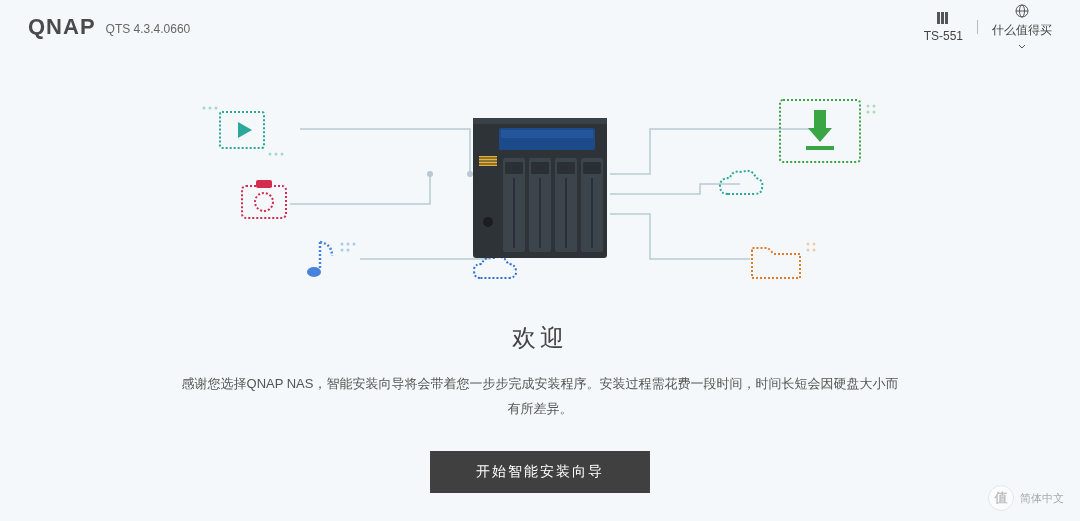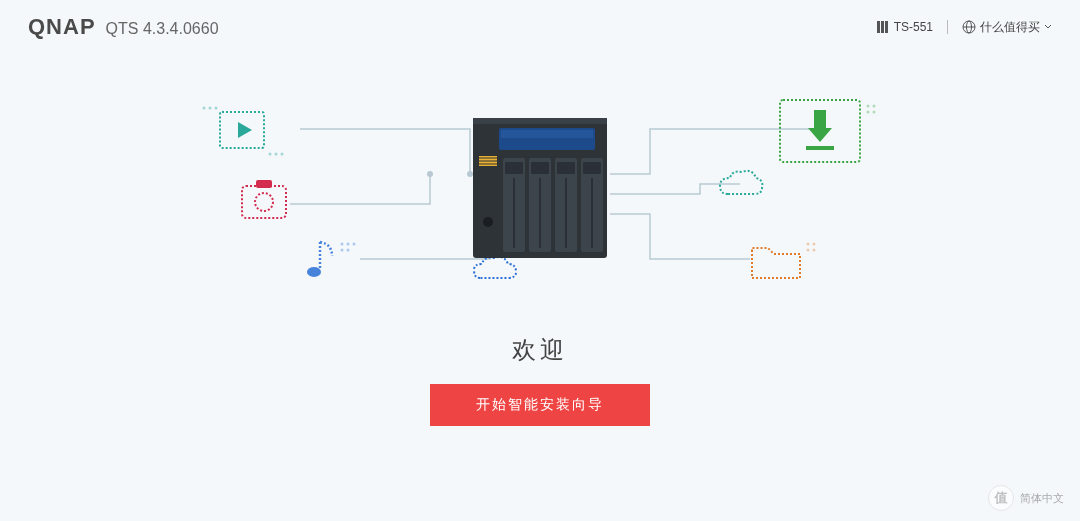--- a/index.html
+++ b/index.html
@@ -19,78 +19,78 @@
     height: 44px;
   }
   .logo {
     font-family: Arial, sans-serif;
     font-weight: 900;
     font-size: 22px;
     letter-spacing: 1px;
     color: #4a4a4a;
   }
   .version {
-    font-size: 16px;
+    font-size: 12px;
     color: #666;
     margin-left: 10px;
     position: relative;
     top: 2px;
   }
   .header-spacer { flex: 1; }
   .header-right {
     display: flex;
     align-items: center;
     gap: 8px;
     font-size: 12px;
     color: #444;
   }
   .divider-v {
     width: 1px;
     height: 14px;
     background: #bbb;
     margin: 0 6px;
   }
-  .model-label, .lang-label { display: flex; align-items: center; gap: 4px; cursor: pointer; }
+  .model-label, .lang-label { display: flex; align-items: center; gap: 4px; cursor: pointer; flex-direction: column; }
   .hero {
     position: relative;
     width: 720px;
     height: 220px;
     margin: 30px auto 0 auto;
   }
   .nas {
     position: absolute;
     left: 50%;
     top: 38px;
     transform: translateX(-50%);
     width: 150px;
     height: 150px;
   }
   .dotgrid { position: absolute; }
   .welcome-block {
     text-align: center;
-    margin-top: 40px;
+    margin-top: 28px;
   }
   .welcome-title {
     font-size: 24px;
     color: #444;
     font-weight: 400;
     letter-spacing: 4px;
     margin-bottom: 18px;
   }
   .welcome-desc {
     font-size: 13px;
     color: #555;
     line-height: 1.9;
     max-width: 760px;
     margin: 0 auto 30px auto;
     padding: 0 20px;
   }
   .start-btn {
     display: inline-block;
-    background: #ef4444;
+    background: #404040;
     color: #fff;
     font-size: 14px;
     padding: 12px 46px;
     border: none;
     cursor: pointer;
     letter-spacing: 2px;
   }
   .watermark {
     position: absolute;
     right: 16px;
@@ -261,19 +261,20 @@
       <line x1="49" y1="66" x2="49" y2="136" stroke="#2a3036" stroke-width="2"></line>
       <line x1="75" y1="66" x2="75" y2="136" stroke="#2a3036" stroke-width="2"></line>
       <line x1="101" y1="66" x2="101" y2="136" stroke="#2a3036" stroke-width="2"></line>
       <line x1="127" y1="66" x2="127" y2="136" stroke="#2a3036" stroke-width="2"></line>
     </g>
   </svg>
 </div>
 
 <div class="welcome-block">
   <h1 class="welcome-title">欢迎</h1>
+  <p class="welcome-desc">感谢您选择QNAP NAS，智能安装向导将会带着您一步步完成安装程序。安装过程需花费一段时间，时间长短会因硬盘大小而有所差异。</p>
   <button class="start-btn">开始智能安装向导</button>
 </div>
 
 <div class="watermark">
   <div class="wm-circle">值</div>
   <span>简体中文</span>
 </div>
 
 </body></html>

